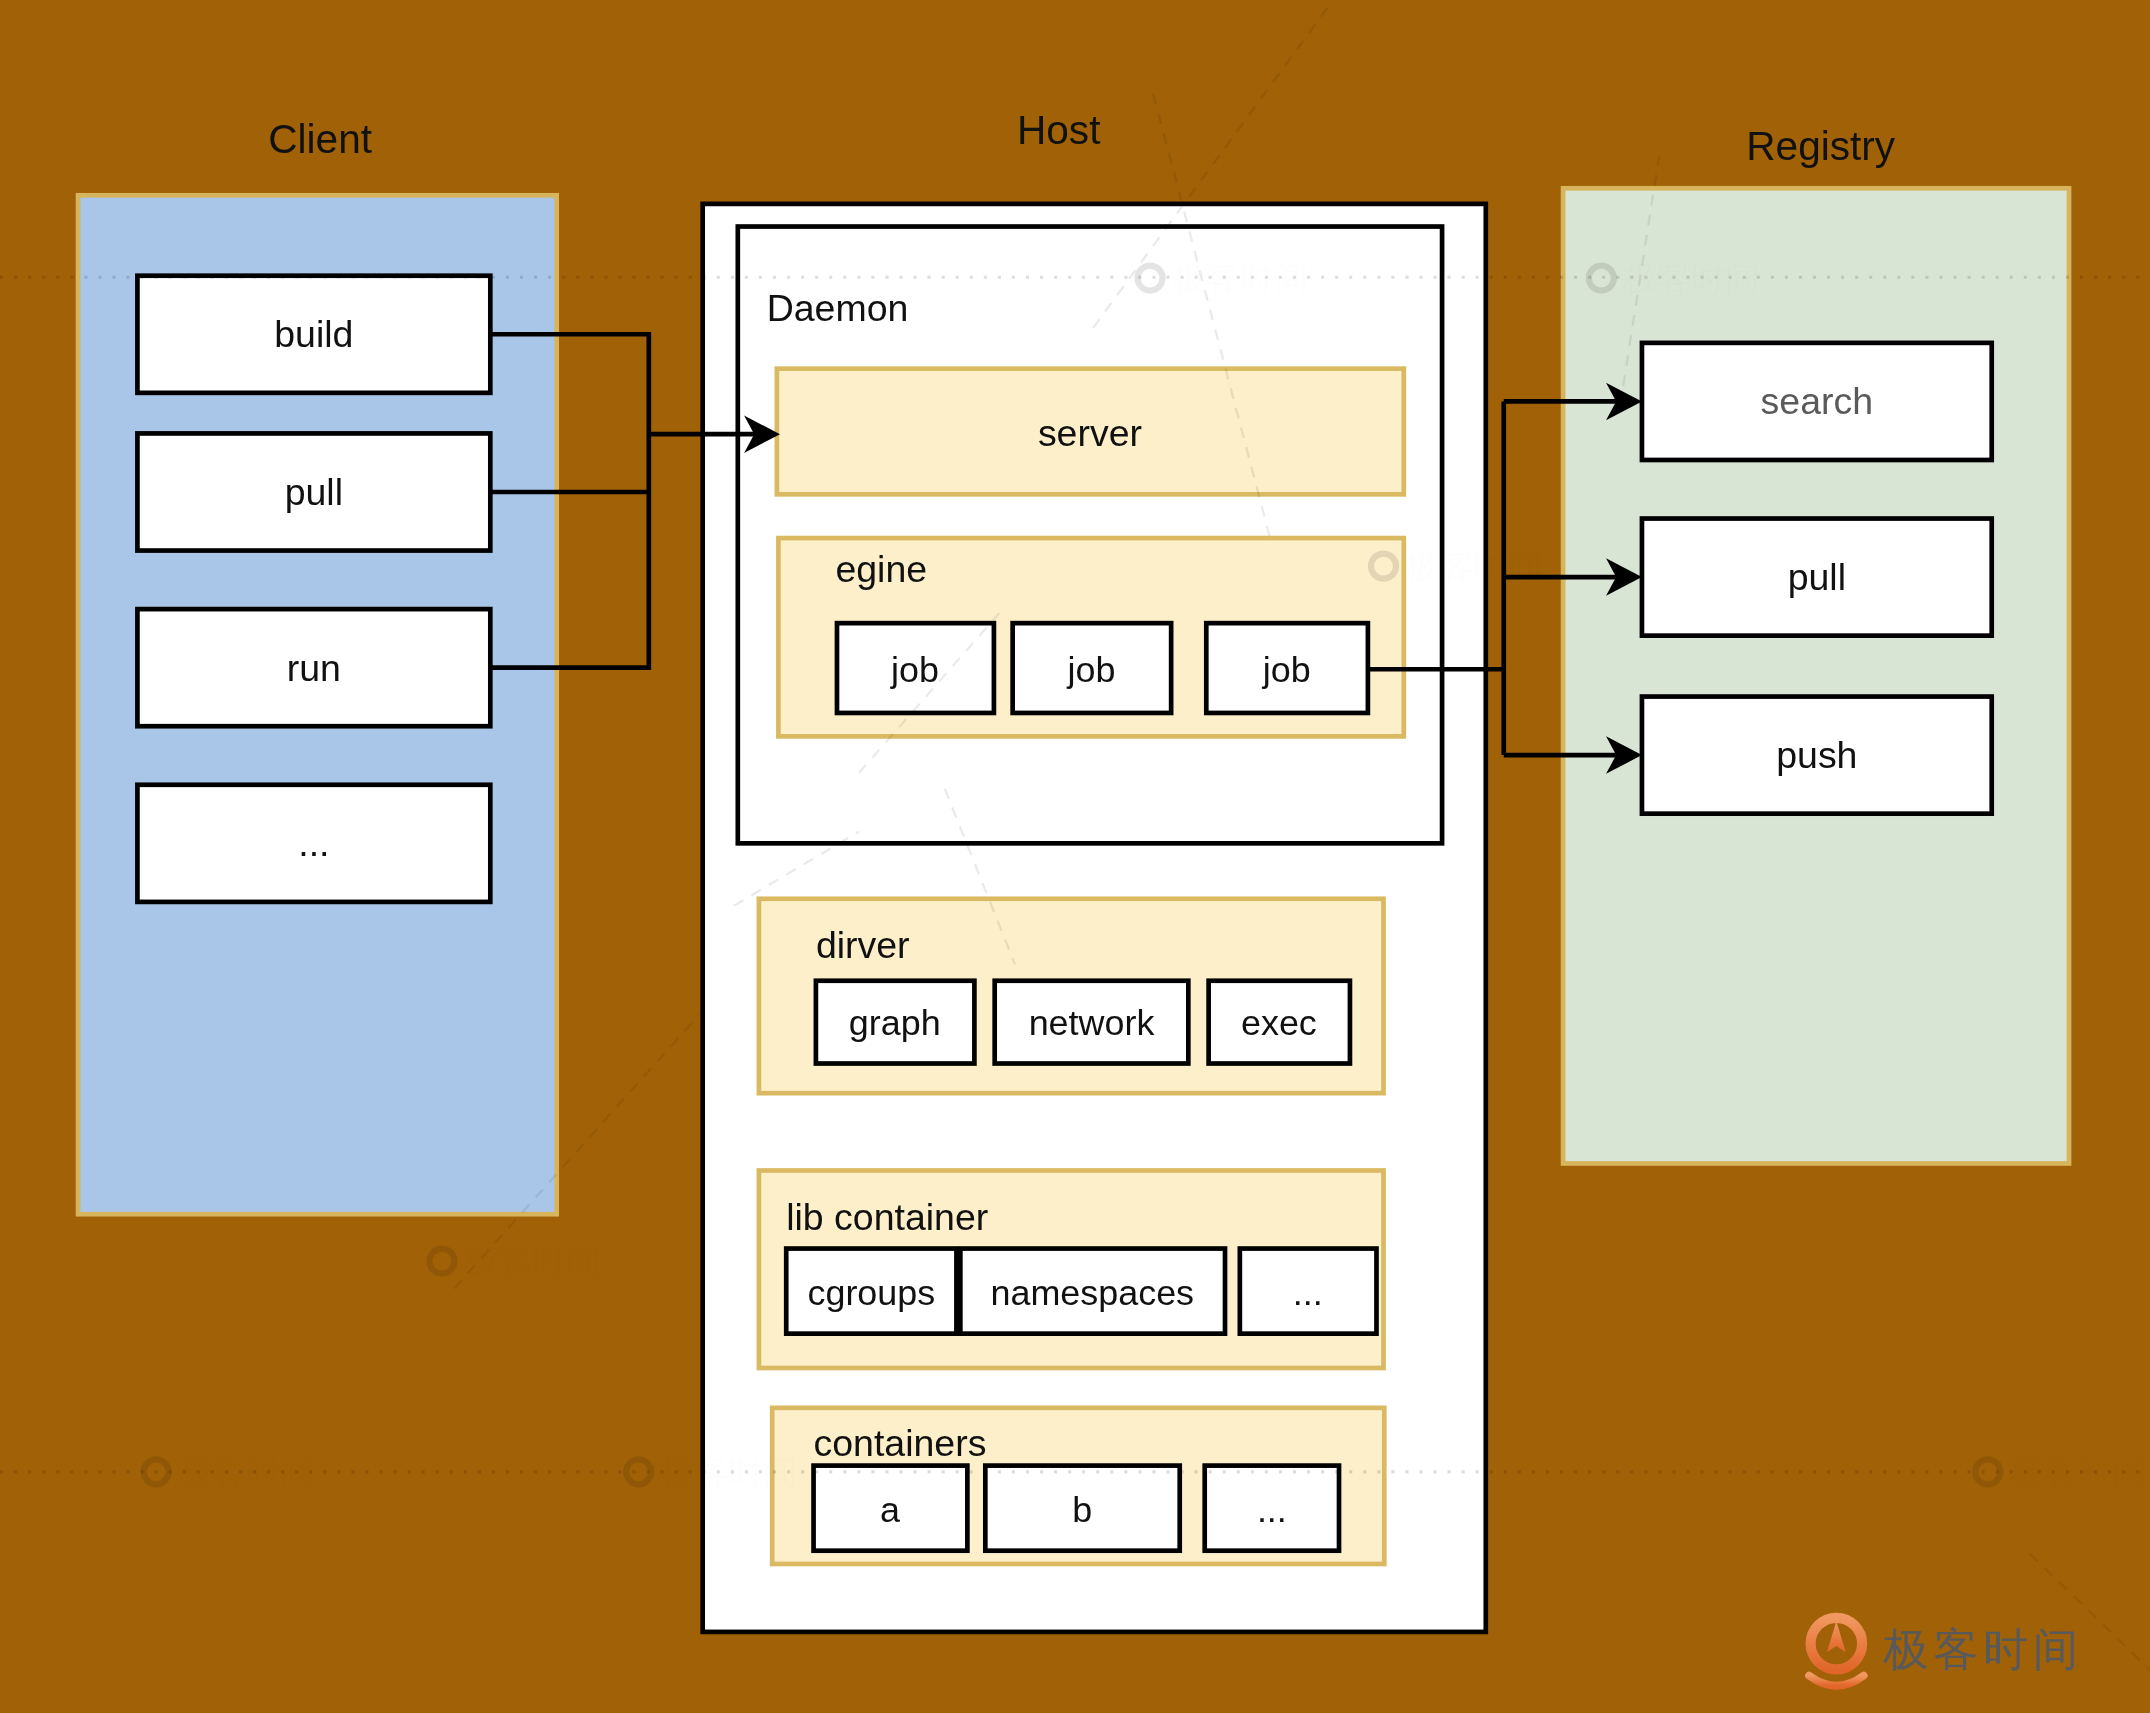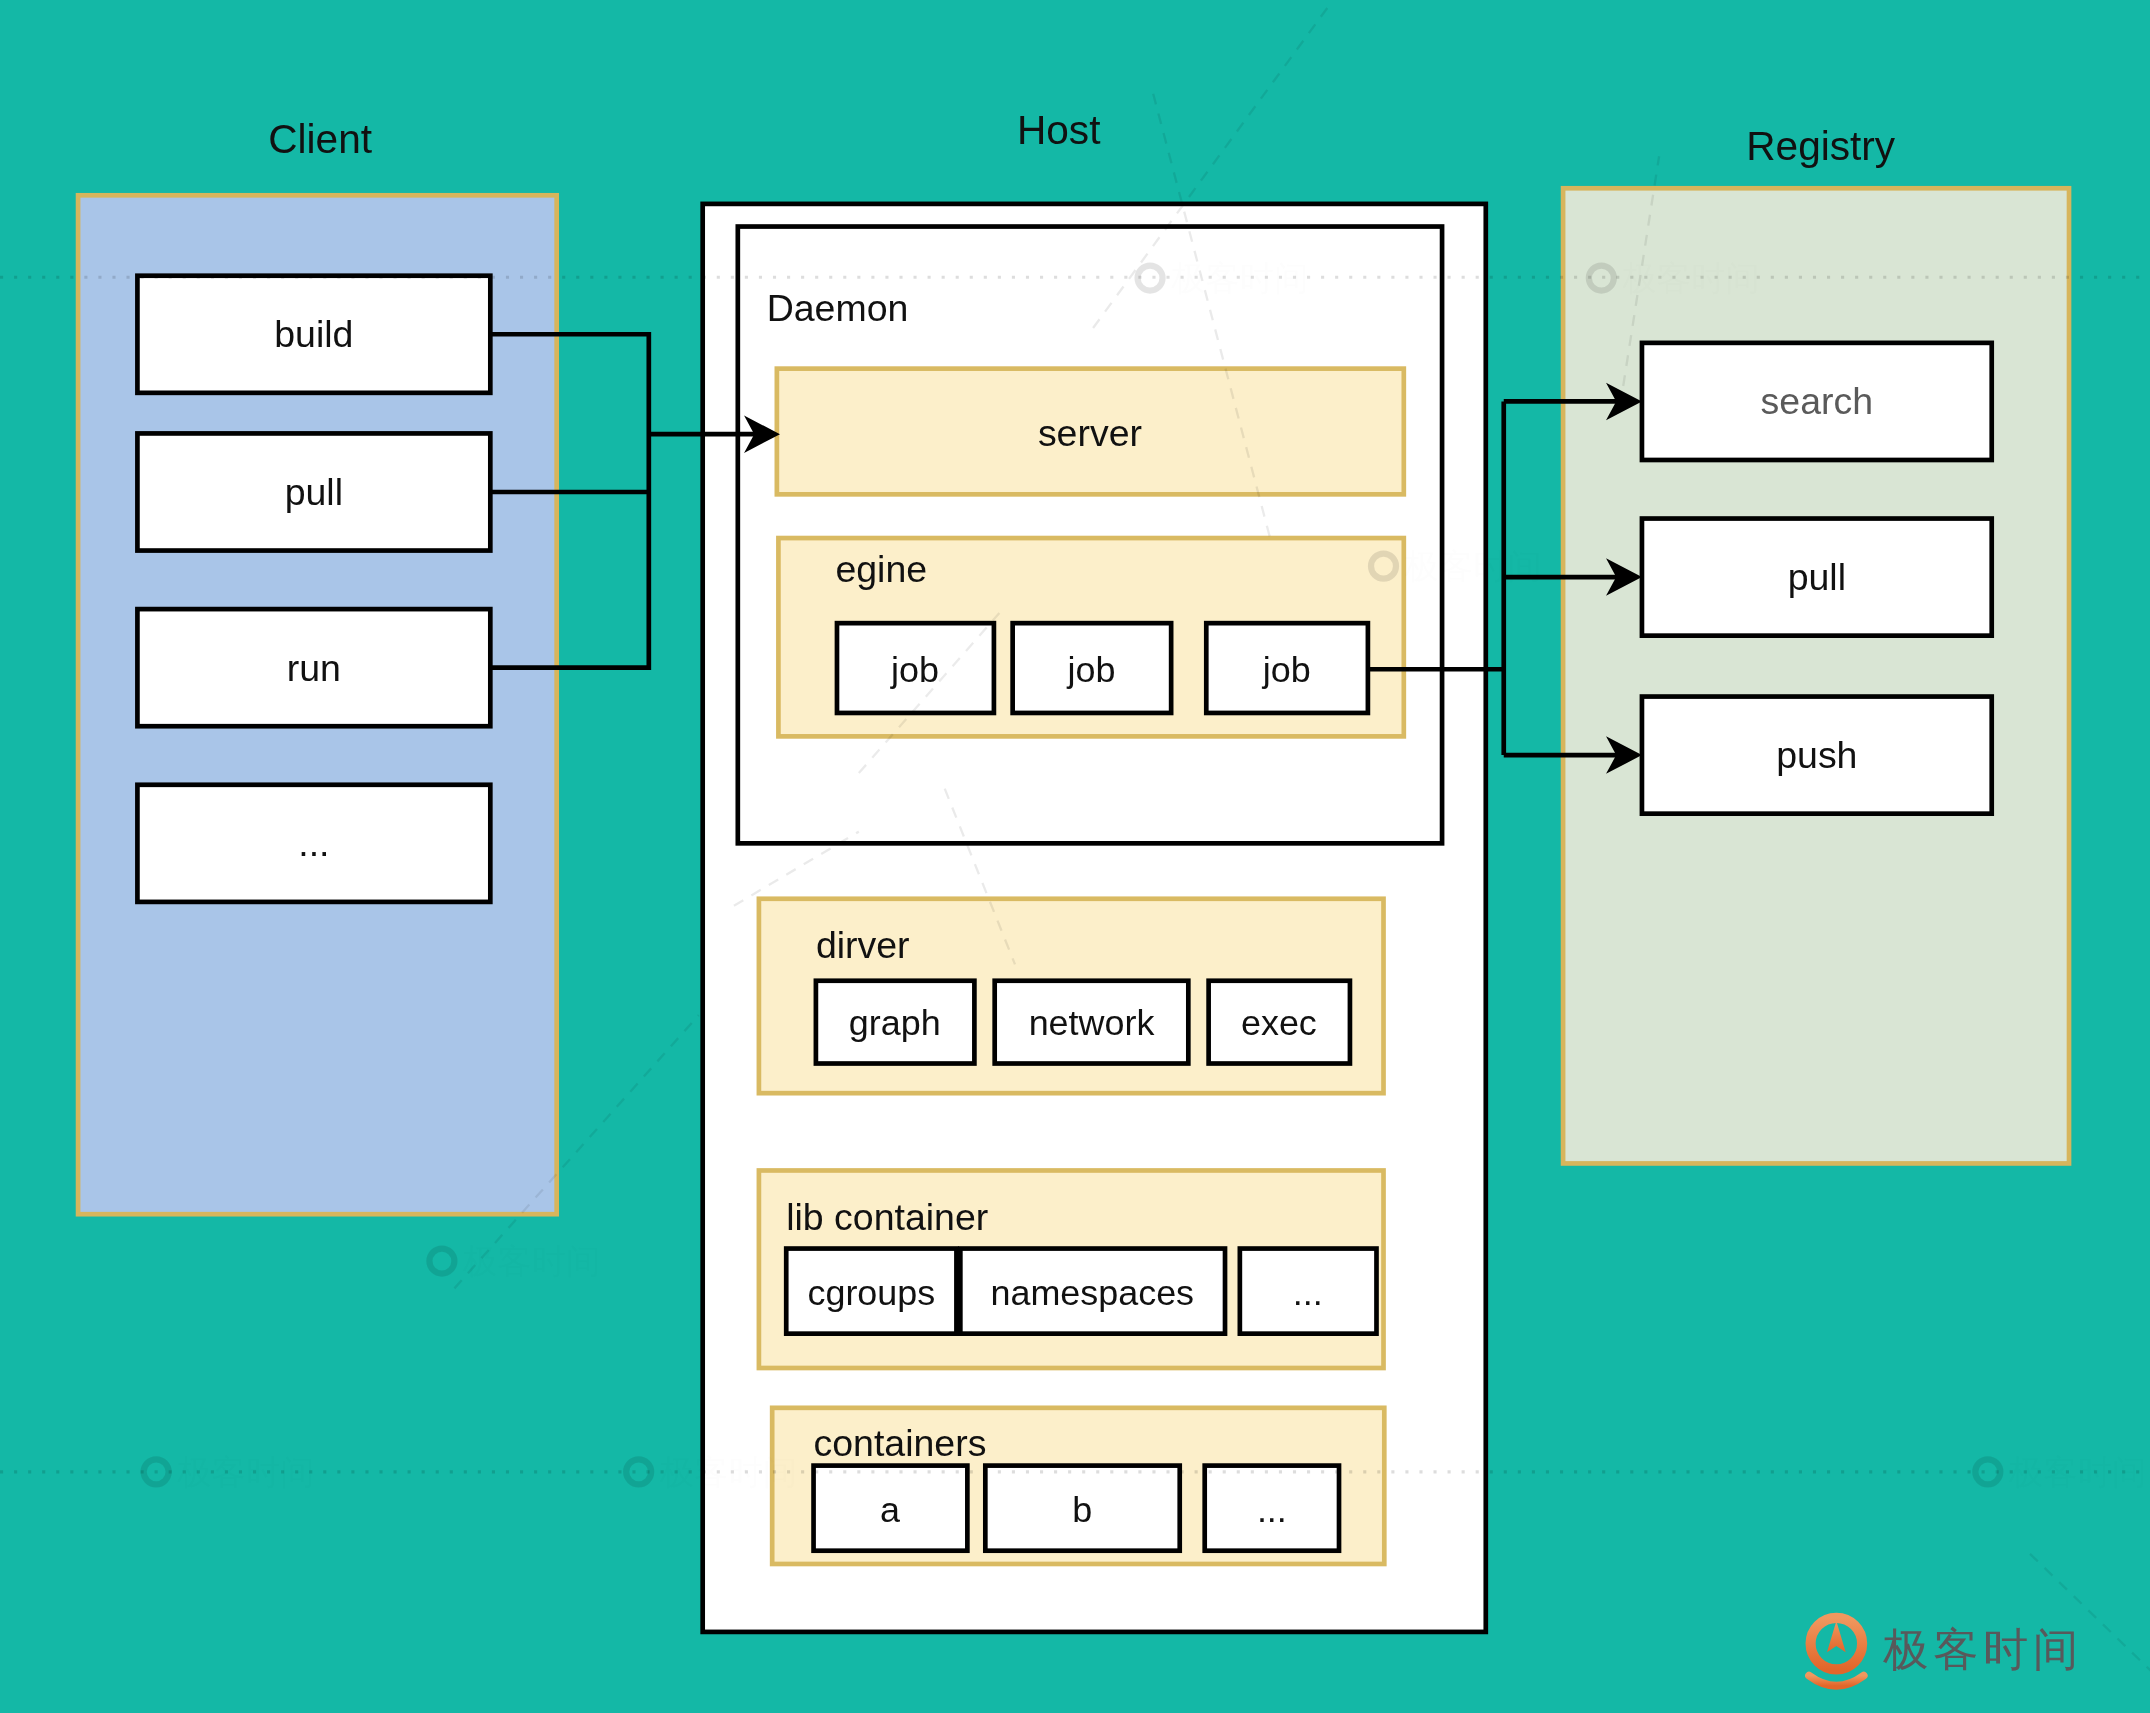--- a/index.html
+++ b/index.html
@@ -1,16 +1,16 @@
 <!DOCTYPE html>
 <html style="font-size:12.5px"><head>
 <meta charset="utf-8">
 <style>
   html,body{margin:0;padding:0;background:#ffffff;}
-  #stage{position:relative;width:2151px;height:1714px;background:#14b8a6;overflow:hidden;
+  #stage{position:relative;width:2151px;height:1714px;background:#a16207;overflow:hidden;
          font-family:"Liberation Sans","DejaVu Sans",sans-serif;}
   svg{display:block}
   text{font-family:"Liberation Sans","DejaVu Sans",sans-serif;fill:#111111;}
   .title{font-size:52px;}
   .boxlbl{font-size:48px;}
   .smalllbl{font-size:46px;}
   .seclbl{font-size:48px;}
   .gray{fill:#5a5a5a;}
   .wmtext{font-size:44px;fill:#000;opacity:0.10;}
   .footer-text{font-size:58px;fill:#58595b;letter-spacing:6px;}

